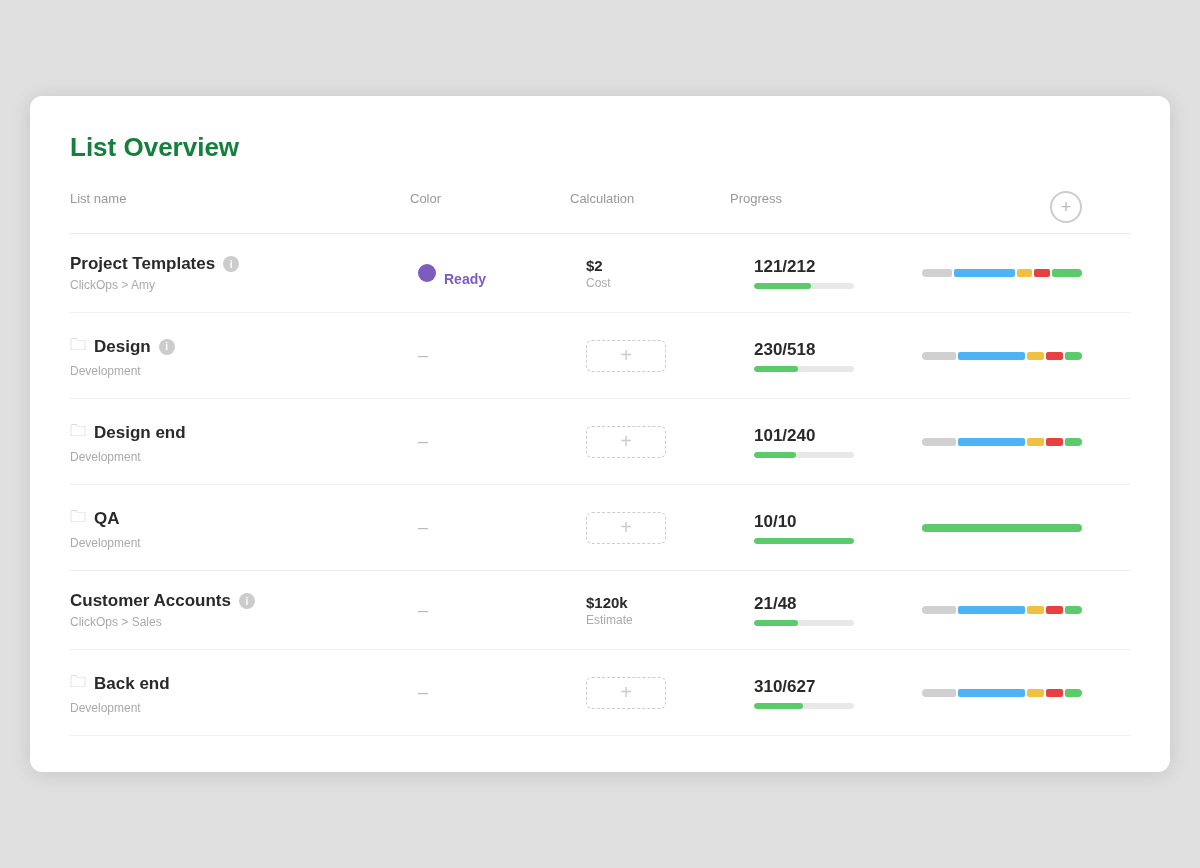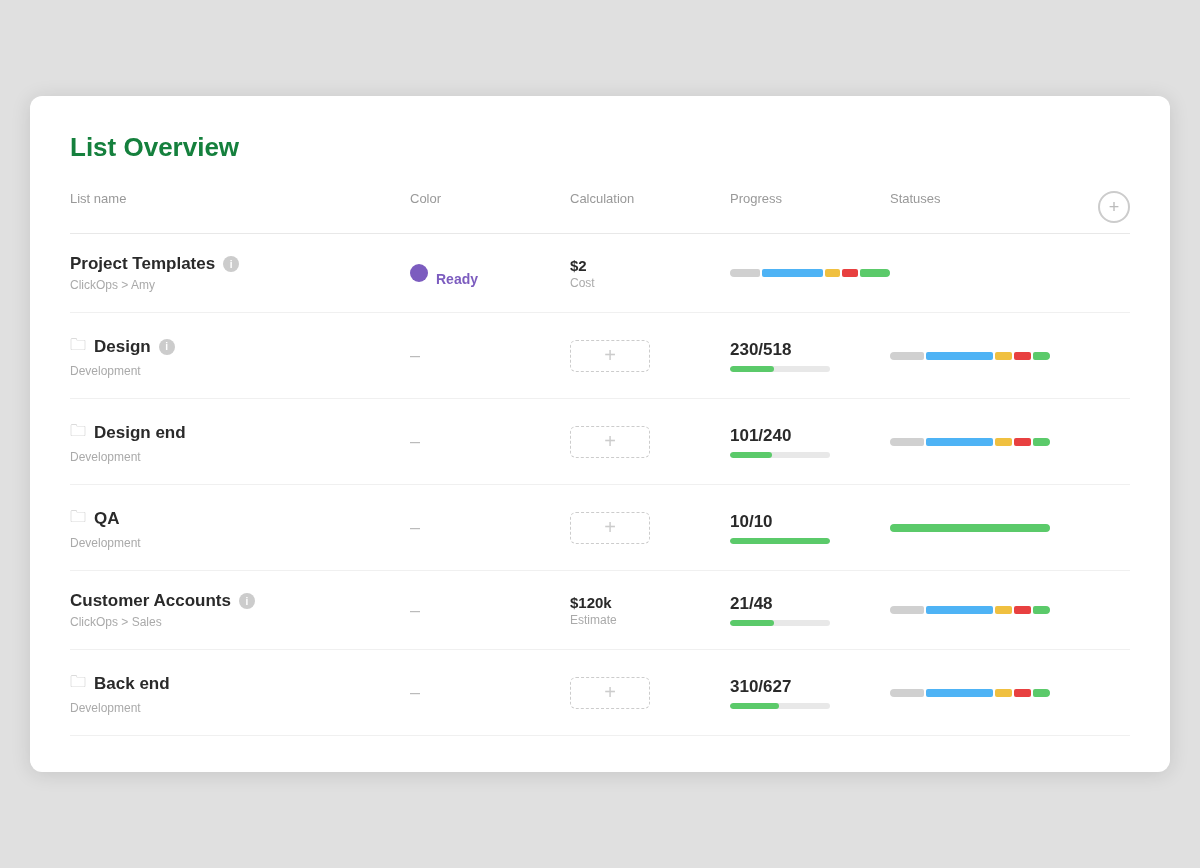--- a/index.html
+++ b/index.html
@@ -36,21 +36,21 @@
       color: #999;
       font-weight: 400;
     }
     .col-header.right { text-align: right; }
     .table-row {
       display: grid;
       grid-template-columns: 340px 160px 160px 160px 1fr 48px;
       padding: 20px 0;
       border-bottom: 1px solid #f0f0f0;
       align-items: center;
-      gap: 0;
+      gap: 8px;
     }
     .list-name-cell {}
     .list-name-main {
       display: flex;
       align-items: center;
       gap: 8px;
     }
     .folder-icon {
       color: #bbb;
       font-size: 16px;
@@ -176,21 +176,20 @@
 <body>
 
 <div class="card">
   <div class="page-title">List Overview</div>
 
   <div class="table-header">
     <div class="col-header">List name</div>
     <div class="col-header">Color</div>
     <div class="col-header">Calculation</div>
     <div class="col-header">Progress</div>
-    <div class="col-header">Statuses</div>
     <div class="col-header right">
       <button class="add-col-btn">+</button>
     </div>
   </div>
 
   <div id="table-body">
       <div class="table-row">
         <div class="list-name-cell">
           <div class="list-name-main">
             <span class="list-name-text">Project Templates</span>
@@ -199,20 +198,26 @@
           <div class="list-breadcrumb">ClickOps  &gt;  Amy</div>
         </div>
         <div class="color-cell">
           <div class="color-dot" style="background: rgb(124, 92, 191);"></div>
           <span class="color-label">Ready</span>
         </div>
         <div class="calc-cell">
           <div class="calc-value">$2</div>
           <div class="calc-label">Cost</div>
         </div>
+        <div class="progress-cell">
+          <div class="progress-fraction">121/212</div>
+          <div class="progress-bar-bg">
+            <div class="progress-bar-fill" style="width: 57%; background: rgb(91, 202, 106);"></div>
+          </div>
+        </div>
         <div class="statuses-cell">
           <div class="status-bar">
             <div class="status-seg" style="background: rgb(208, 208, 208); flex: 2 1 0%;"></div>
             <div class="status-seg" style="background: rgb(78, 179, 245); flex: 4 1 0%;"></div>
             <div class="status-seg" style="background: rgb(240, 192, 64); flex: 1 1 0%;"></div>
             <div class="status-seg" style="background: rgb(232, 64, 64); flex: 1 1 0%;"></div>
             <div class="status-seg" style="background: rgb(91, 202, 106); flex: 2 1 0%;"></div>
           </div>
         </div>
         <div></div>

